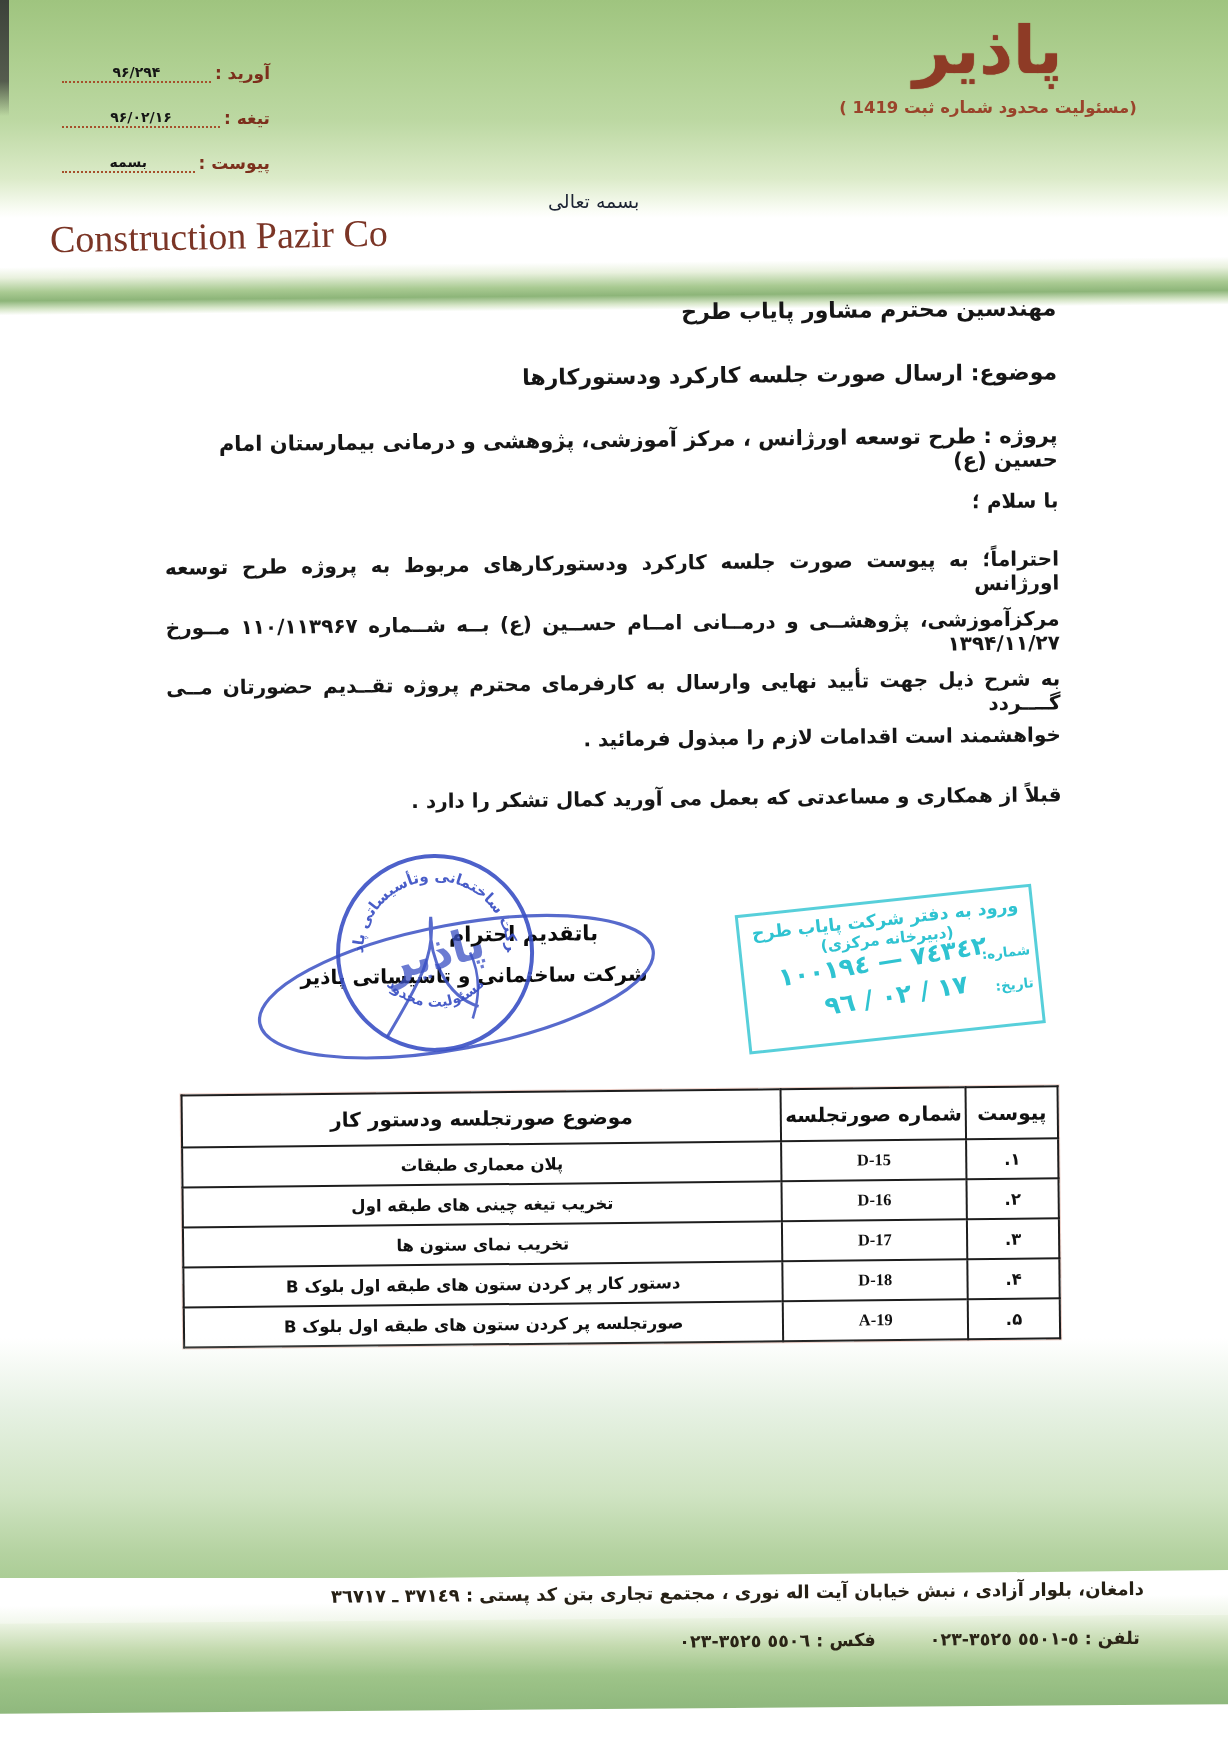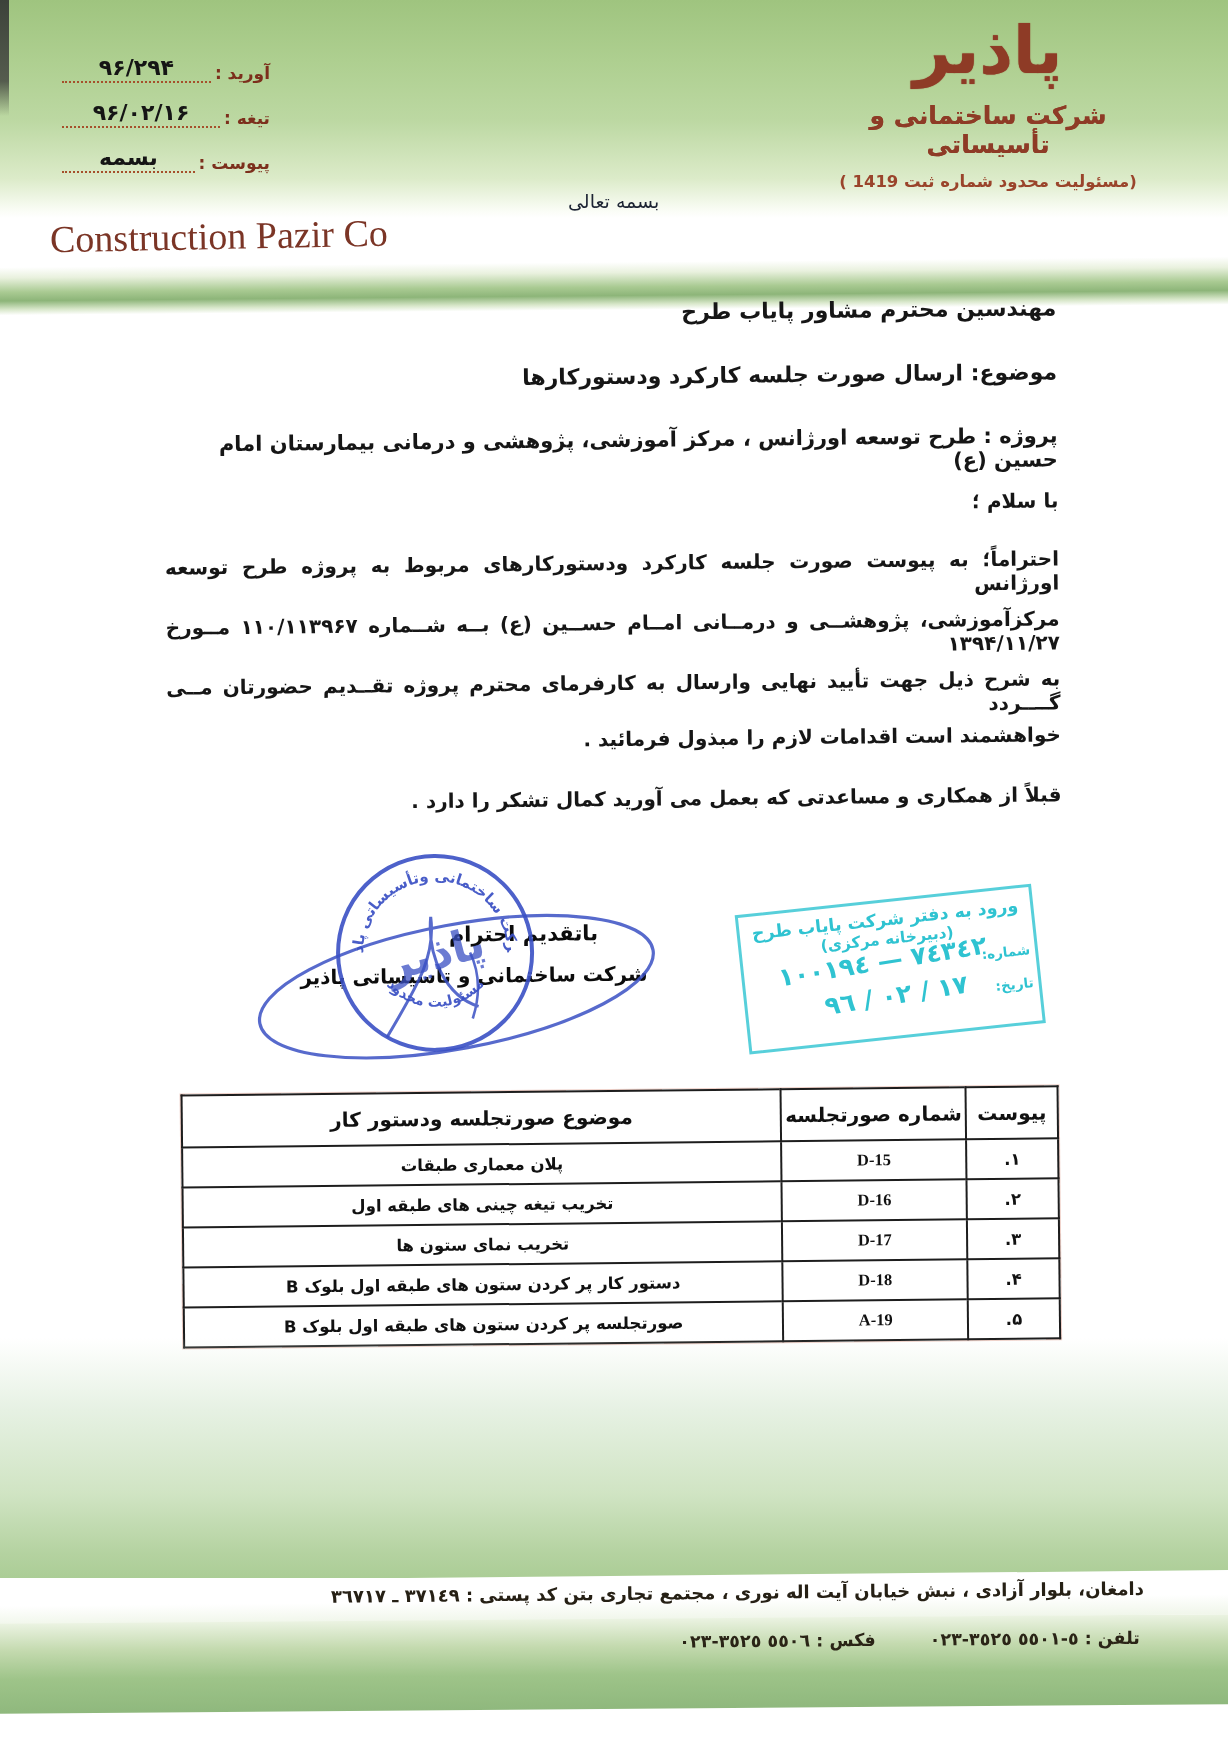--- a/index.html
+++ b/index.html
@@ -11,30 +11,30 @@
   .band-mid{position:absolute;left:-8px;top:262px;width:1244px;height:48px;transform:rotate(-0.5deg);
     background:linear-gradient(180deg,#ffffff 0%,#e9f1de 22%,#a9ca92 52%,#8db579 70%,#d8e7ca 88%,#ffffff 100%);}
   .edge-dark{position:absolute;left:0;top:0;width:9px;height:116px;
     background:linear-gradient(180deg,#3c423a 0%,#555c4e 70%,rgba(90,96,82,0) 100%);}
   
   .meta{position:absolute;left:62px;top:38px;width:208px;direction:rtl;}
   .meta-row{display:flex;align-items:flex-end;height:45px;}
   .meta-label{font-weight:bold;color:#7c2f1c;font-size:17px;white-space:nowrap;margin-left:4px;}
   .meta-line{flex:1;border-bottom:2px dotted #a5502b;position:relative;height:30px;}
   .meta-value{position:absolute;left:50%;transform:translateX(-50%);bottom:1px;
-    font-weight:bold;font-size:22px;color:#151515;white-space:nowrap;direction:rtl;}
+    font-weight:bold;font-size:14px;color:#151515;white-space:nowrap;direction:rtl;}
   
   .logo{position:absolute;right:73px;top:16px;width:334px;text-align:center;direction:rtl;color:#8e3b26;}
   .logo-name{font-size:66px;font-weight:bold;line-height:1.05;letter-spacing:1px;
     text-shadow:0 0 1px #8e3b26;}
   .logo-sub{font-size:25px;font-weight:bold;margin-top:16px;text-shadow:0 0 .5px #8e3b26;}
   .logo-reg{font-size:16.5px;font-weight:bold;margin-top:13px;color:#9a442b;}
   .latin-name{position:absolute;left:50px;top:214px;font-family:"Liberation Serif",serif;
     font-size:38px;color:#7b3526;transform:rotate(-1.1deg);}
-  .besmellah{position:absolute;left:568px;top:190px;font-size:19px;color:#1d2433;direction:rtl;}
+  .besmellah{position:absolute;left:548px;top:190px;font-size:19px;color:#1d2433;direction:rtl;}
   
   .content{position:absolute;inset:0;transform:rotate(-0.6deg);transform-origin:614px 850px;}
   .line{position:absolute;left:168px;right:166px;direction:rtl;color:#161616;text-align:right;}
   .bold{font-weight:bold;}
   .justify{text-align:justify;text-align-last:justify;}
   .l-recipient{top:300px;font-size:22px;}
   .l-subject{top:364px;font-size:22px;}
   .l-project{top:428px;font-size:21px;}
   .l-salam{top:493px;font-size:20px;}
   .l-p0{top:551px;font-size:20px;}
@@ -98,21 +98,20 @@
     <div class="meta-row">
       <span class="meta-label">پیوست :</span>
       <span class="meta-line">
         <span class="meta-value">بسمه</span>
       </span>
     </div>
   </div>
 
   <div class="logo">
     <div class="logo-name">پاذیر</div>
-    <div class="logo-sub">شرکت ساختمانی و تأسیساتی</div>
     <div class="logo-reg">(مسئولیت محدود  شماره ثبت 1419 )</div>
   </div>
   <div class="latin-name">Construction Pazir Co</div>
   <div class="besmellah">بسمه تعالی</div>
 
   <div class="content">
 
     <div class="line bold l-recipient">مهندسین محترم مشاور پایاب طرح</div>
     <div class="line bold l-subject">موضوع: ارسال صورت جلسه کارکرد ودستورکارها</div>
     <div class="line bold l-project">پروژه : طرح توسعه اورژانس ، مرکز آموزشی، پژوهشی و درمانی بیمارستان امام حسین   (ع)</div>

